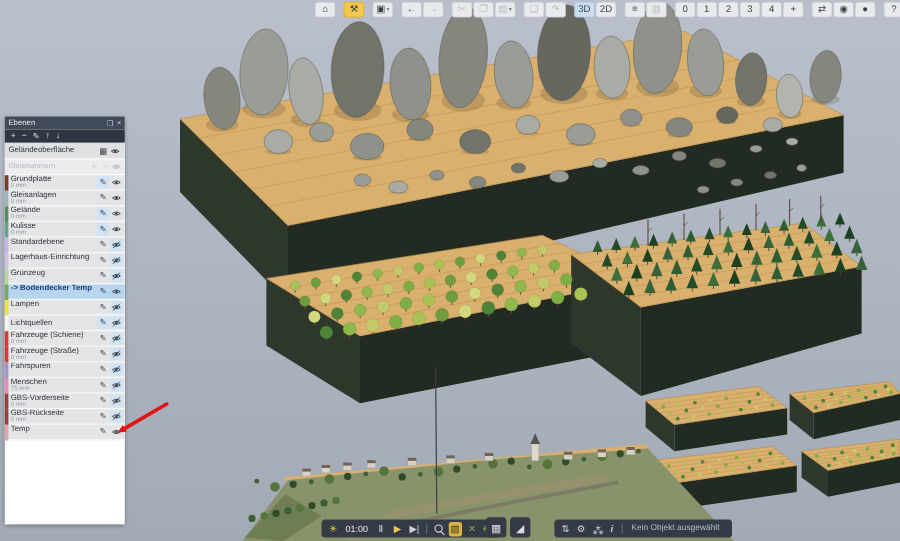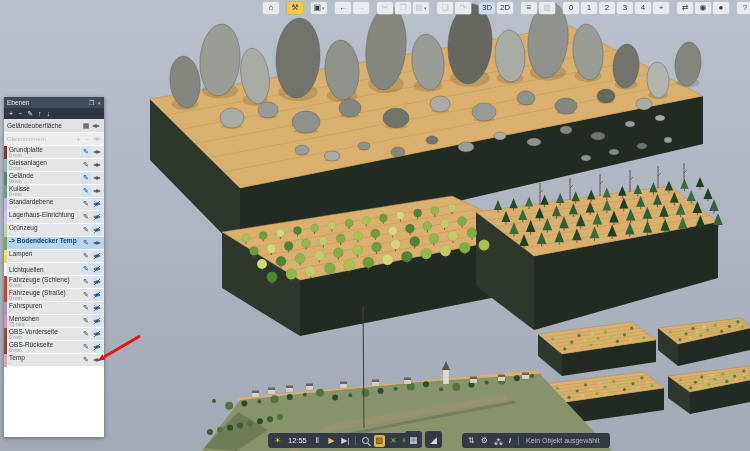--- a/index.html
+++ b/index.html
@@ -896,21 +896,21 @@
             <path d="M1 5 Q5 1.8 9 5 Q5 8.2 1 5 Z" fill="none" stroke="currentColor" stroke-width="1"></path>
             <circle cx="5" cy="5" r="1.3" fill="currentColor"></circle>
           </svg>
         </div>
       </div>
     </div>
 </div>
 
 <div id="bbar">
     <div class="bbtn" style="color: rgb(237, 195, 60);">☀</div>
-    <span class="btime">12:55</span>
+    <span class="btime">01:00</span>
     <div class="bbtn">Ⅱ</div>
     <div class="bbtn" style="color: rgb(232, 200, 74);">▶</div>
     <div class="bbtn">▶|</div>
     <span class="bdiv"></span>
     <div class="bbtn">
       <span class="mag"></span>
     </div>
     <div class="bbtn yellow">▧</div>
     <div class="bbtn" style="color: rgb(124, 180, 73);">✕</div>
     <div class="bbtn" style="color: rgb(124, 180, 73);">❋<span class="dd">▾</span></div>

